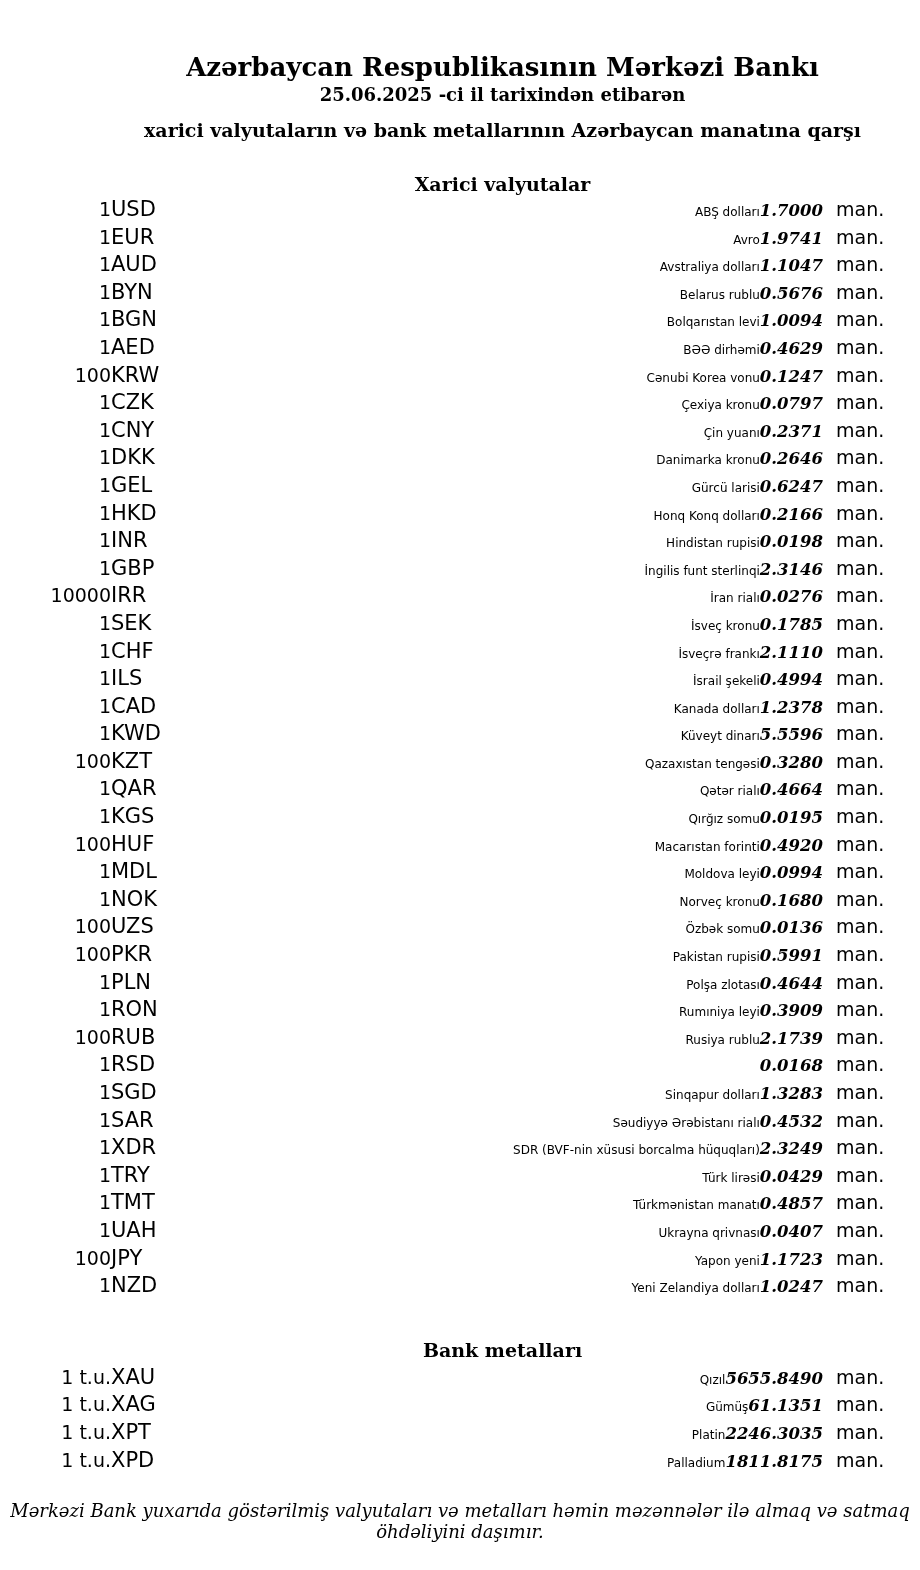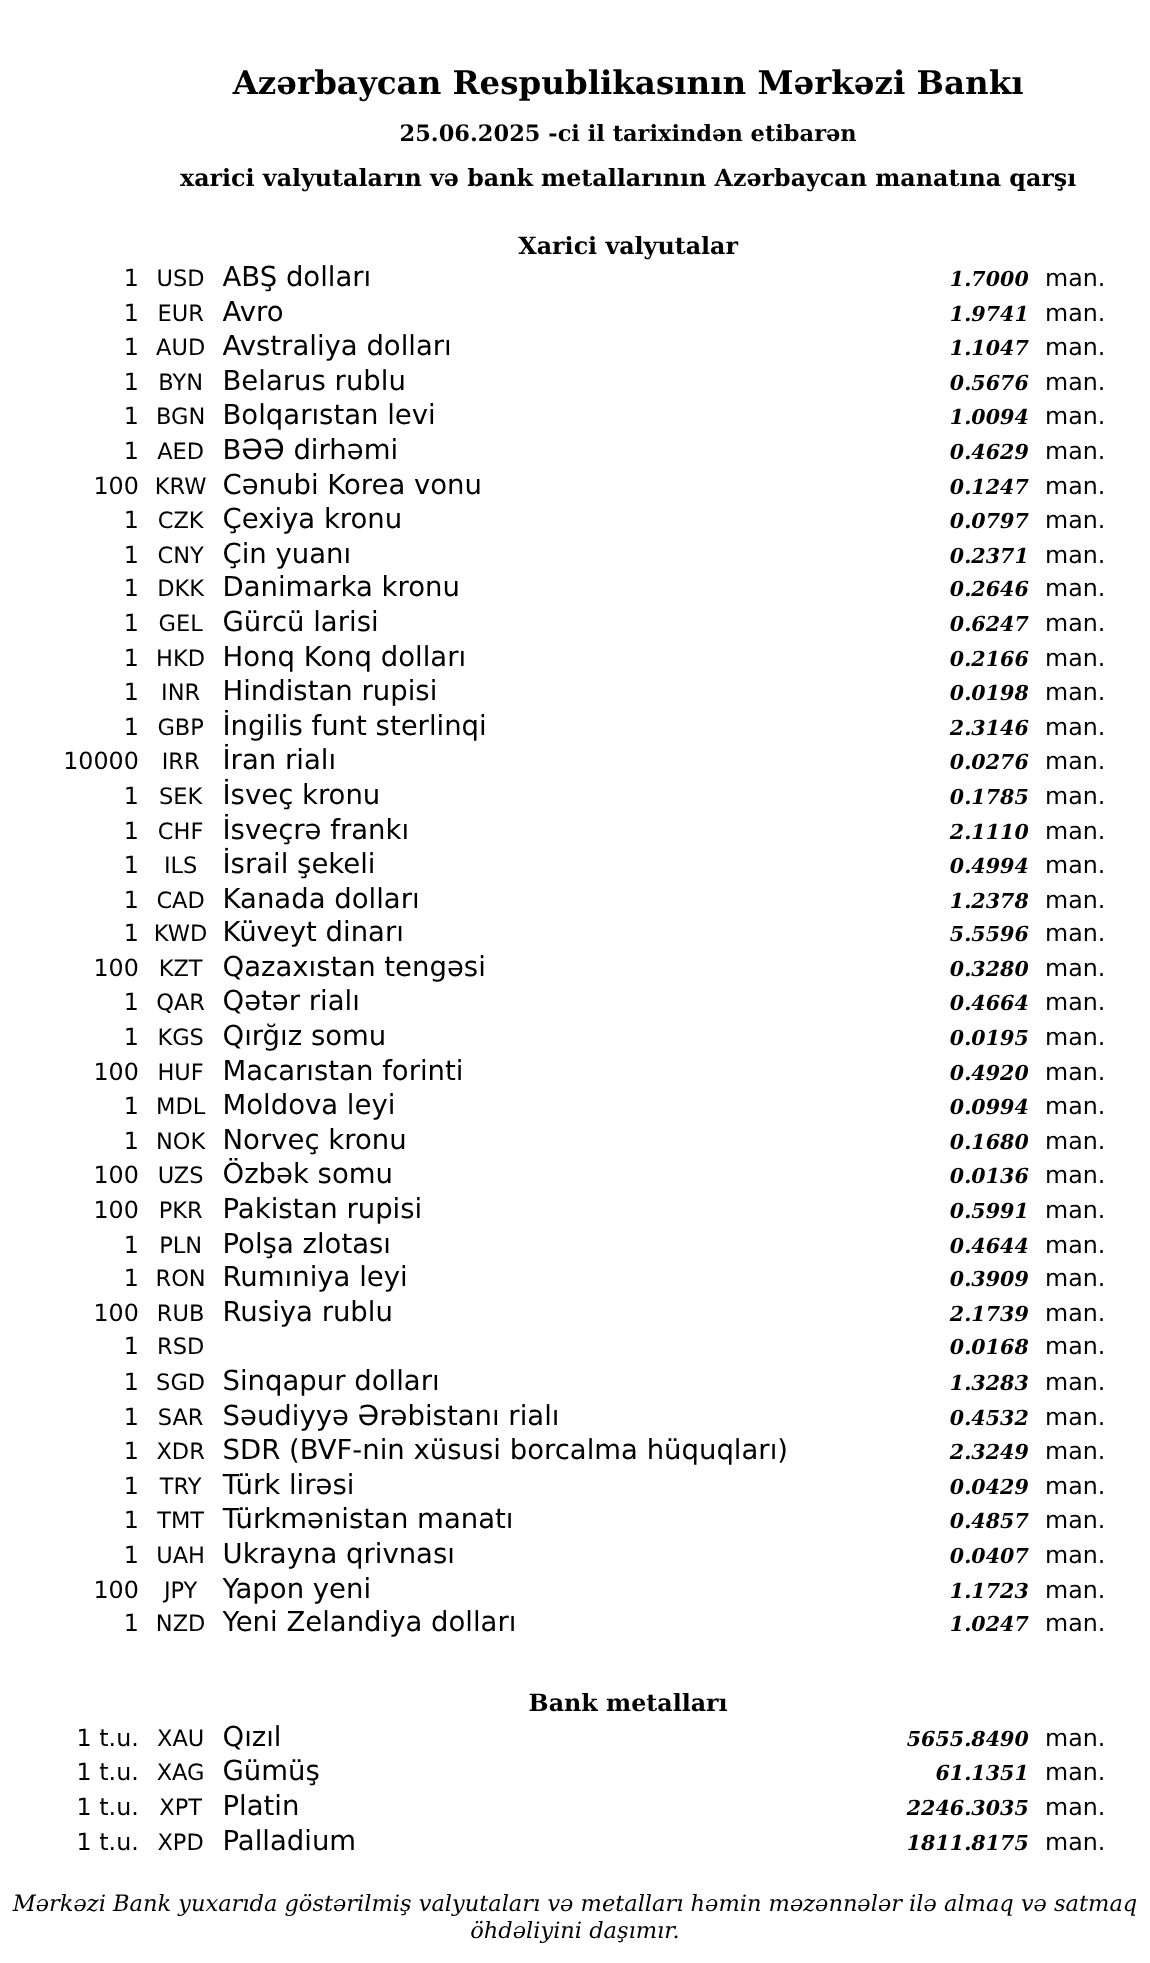--- a/index.html
+++ b/index.html
@@ -13,43 +13,42 @@
 
   
   .centered { margin-left: 85px; text-align: center; }
 
   .title {
     margin: 0; padding-top: 50px;
     font-family: "DejaVu Serif", "Liberation Serif", serif;
     font-weight: bold; font-size: 26px; line-height: 34px;
   }
   .date-line {
-    margin-top: 13px;
     font-family: "DejaVu Serif", "Liberation Serif", serif;
     font-weight: bold; font-size: 18px; line-height: 22px;
   }
   .subtitle {
     margin-top: 12px;
     font-family: "DejaVu Serif", "Liberation Serif", serif;
     font-weight: bold; font-size: 19px; line-height: 24px;
   }
   .section-title {
     font-family: "DejaVu Serif", "Liberation Serif", serif;
     font-weight: bold; font-size: 19px; line-height: 23px;
   }
   .section-title.currencies { margin-top: 31px; }
   .section-title.metals { margin-top: 40px; line-height: 20px; }
 
   .rates-table { padding-right: 34px; }
   .rates-table.metals { margin-top: 4px; }
 
   .row { display: flex; align-items: baseline; height: 27.6px; line-height: 27.6px; white-space: nowrap; }
   .cell-amount { width: 111px; text-align: right; font-size: 19px; flex: none; }
-  .cell-code   { width: 67px; text-align: center; font-size: 18px; flex: none; }
-  .cell-name   { flex: 1 1 auto; text-align: left; font-size: 22px; overflow: hidden; }
+  .cell-code   { width: 67px; text-align: left; font-size: 21px; flex: none; }
+  .cell-name   { flex: 1 1 auto; text-align: right; font-size: 12px; overflow: hidden; }
   .cell-rate   {
     flex: none; margin-left: auto;
     font-family: "DejaVu Serif", "Liberation Serif", serif;
     font-style: italic; font-weight: bold; font-size: 16.5px;
     text-align: right;
   }
   .cell-unit   { flex: none; width: 50px; margin-left: 13px; text-align: left; font-size: 19px; }
 
   .disclaimer {
     margin-top: 26px;

